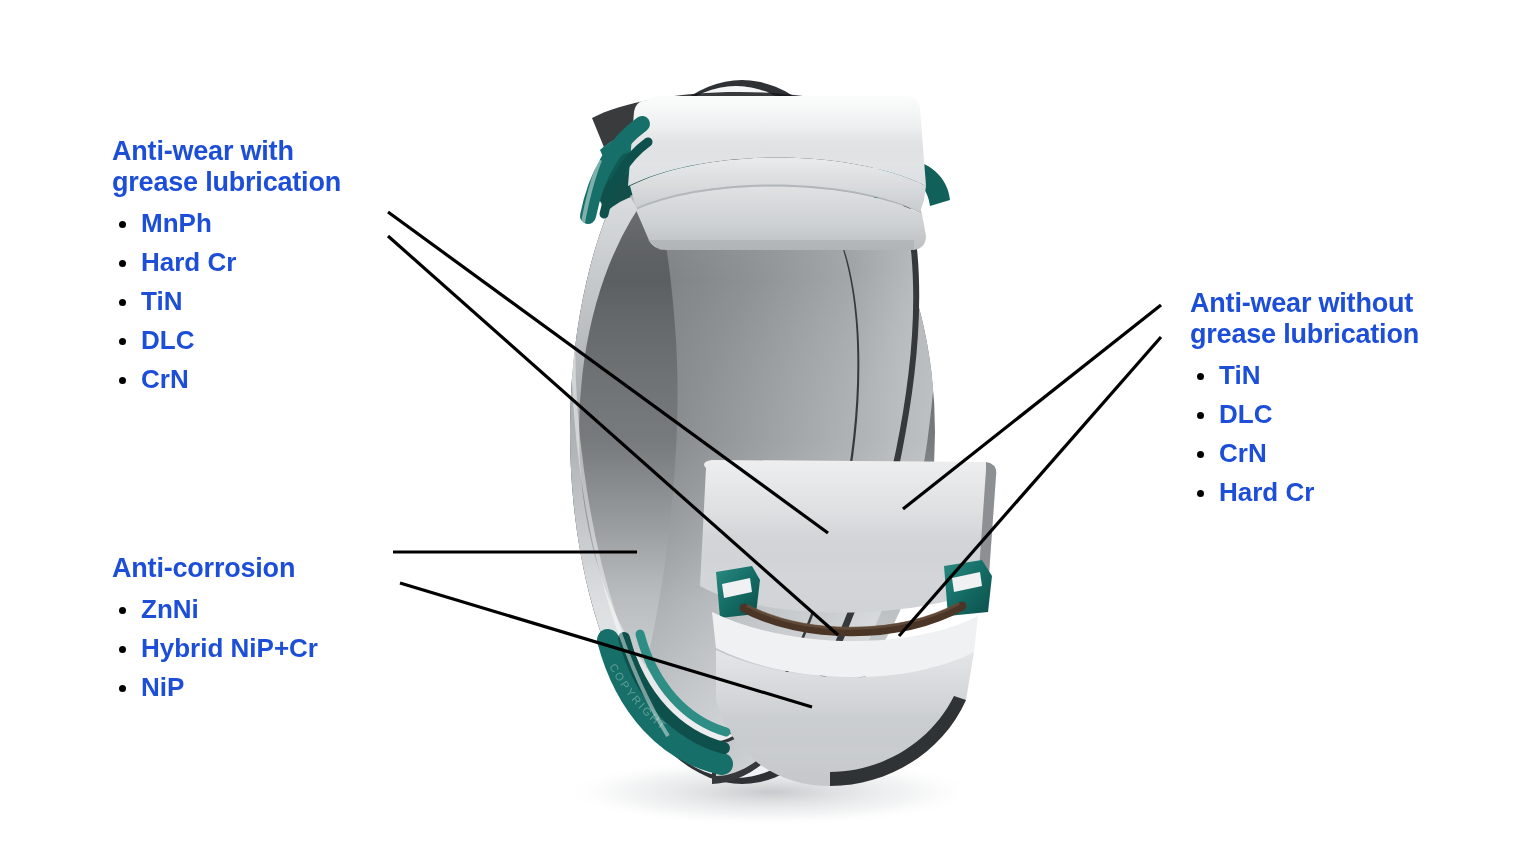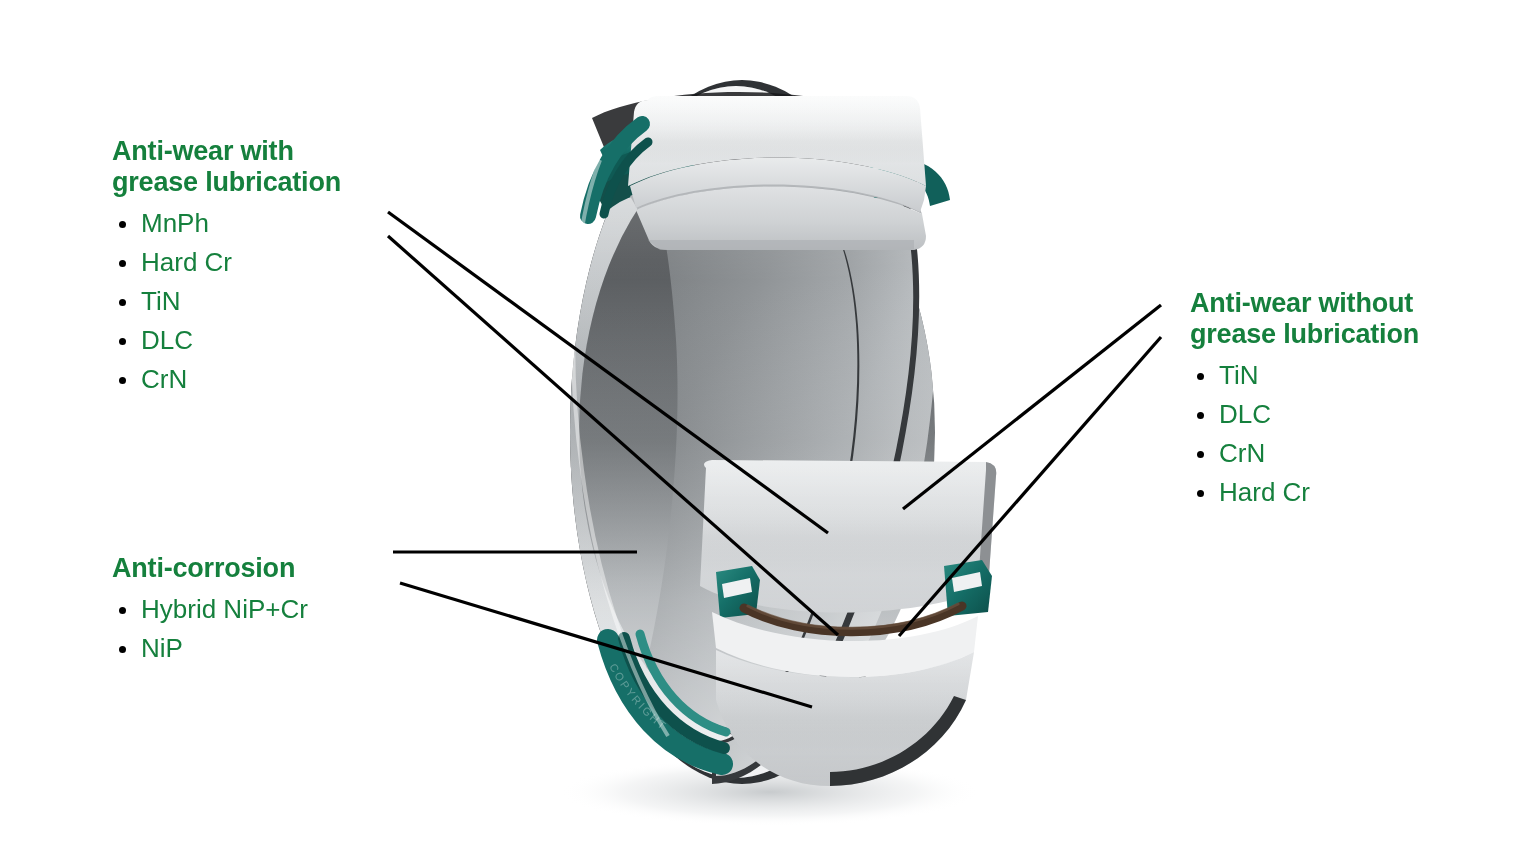--- a/index.html
+++ b/index.html
@@ -14,39 +14,39 @@
     height: 864px;
     background: #ffffff;
     overflow: hidden;
     font-family: "Liberation Sans", sans-serif;
     color: #000000;
   }
 
   
   .callout {
     position: absolute;
-    color: #15803d;
+    color: #1d4ed8;
   }
   .callout-title {
     font-size: 27px;
     font-weight: bold;
     line-height: 31px;
     letter-spacing: -0.2px;
     white-space: pre-line;
     margin: 0 0 6px 0;
   }
   .callout-list {
     list-style: none;
     margin: 0;
     padding: 0;
   }
   .callout-list li {
     position: relative;
     font-size: 26px;
-    font-weight: normal;
+    font-weight: bold;
     line-height: 39px;
     padding-left: 29px;
     white-space: nowrap;
   }
   .callout-list li::before {
     content: "";
     position: absolute;
     left: 7px;
     top: 17px;
     width: 7px;
@@ -358,20 +358,21 @@
       <li>Hard Cr</li>
       <li>TiN</li>
       <li>DLC</li>
       <li>CrN</li>
     </ul>
   </div>
 
   <div class="callout" id="block-anti-corrosion">
     <div class="callout-title">Anti-corrosion</div>
     <ul class="callout-list">
+      <li>ZnNi</li>
       <li>Hybrid NiP+Cr</li>
       <li>NiP</li>
     </ul>
   </div>
 
   <div class="callout" id="block-anti-wear-dry">
     <div class="callout-title">Anti-wear without
 grease lubrication</div>
     <ul class="callout-list">
       <li>TiN</li>

